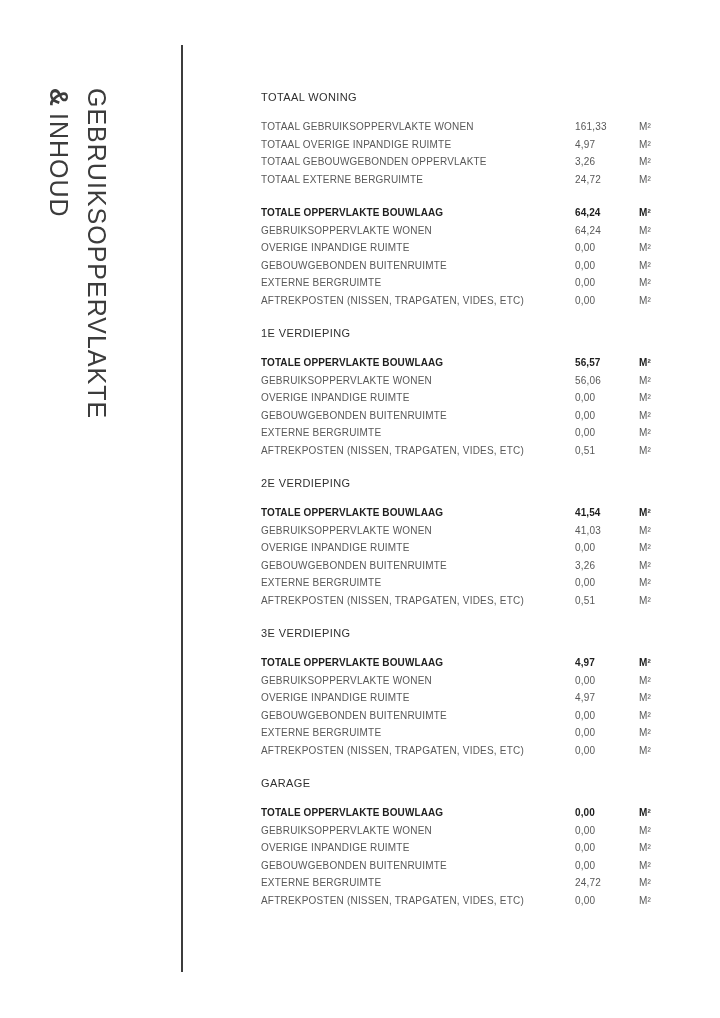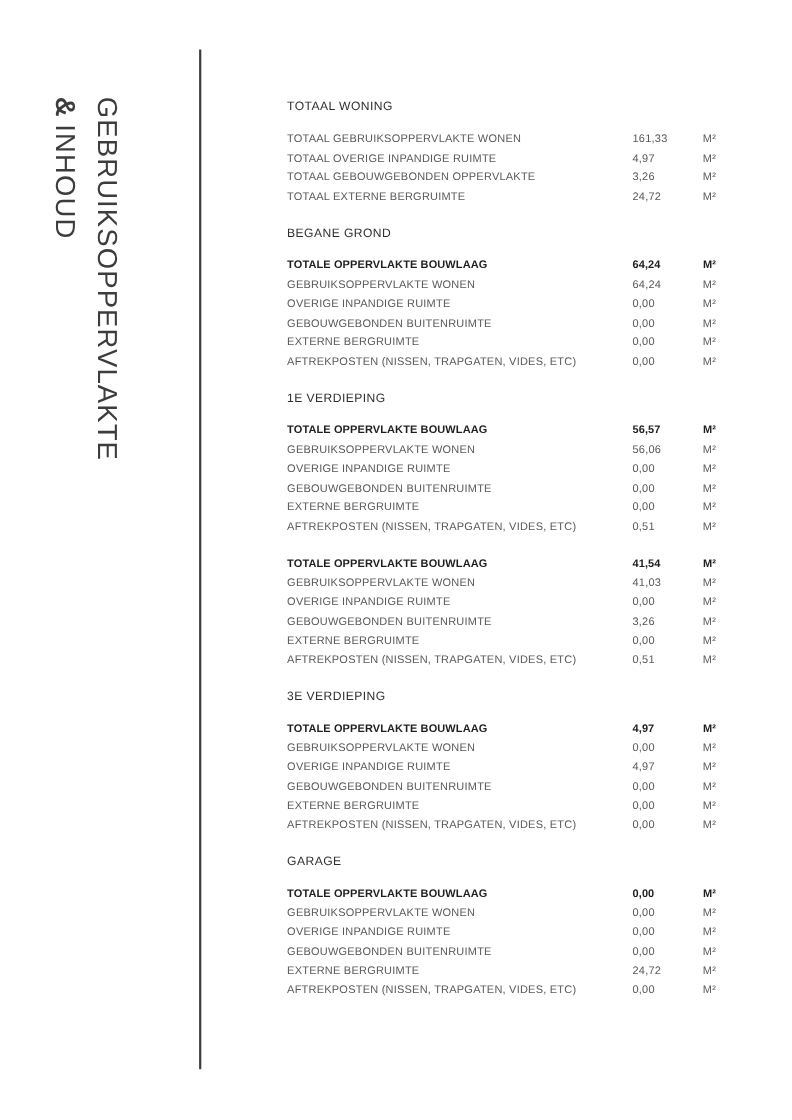--- a/index.html
+++ b/index.html
@@ -127,21 +127,20 @@
   <div class="row">
     <span class="row-label">TOTAAL EXTERNE BERGRUIMTE</span>
     <span class="row-value">24,72</span>
     <span class="row-unit">M²</span>
   </div>
 
 </div>
   </section>
 
   <section class="section">
-    <h2 class="section-title">BEGANE GROND</h2>
     <div class="rows">
   <div class="row emphasis">
     <span class="row-label">TOTALE OPPERVLAKTE BOUWLAAG</span>
     <span class="row-value">64,24</span>
     <span class="row-unit">M²</span>
   </div>
 
   <div class="row">
     <span class="row-label">GEBRUIKSOPPERVLAKTE WONEN</span>
     <span class="row-value">64,24</span>
@@ -209,20 +208,21 @@
 
   <div class="row">
     <span class="row-label">AFTREKPOSTEN (NISSEN, TRAPGATEN, VIDES, ETC)</span>
     <span class="row-value">0,51</span>
     <span class="row-unit">M²</span>
   </div>
 </div>
   </section>
 
   <section class="section">
+    <h2 class="section-title">2E VERDIEPING</h2>
     <div class="rows">
   <div class="row emphasis">
     <span class="row-label">TOTALE OPPERVLAKTE BOUWLAAG</span>
     <span class="row-value">41,54</span>
     <span class="row-unit">M²</span>
   </div>
 
   <div class="row">
     <span class="row-label">GEBRUIKSOPPERVLAKTE WONEN</span>
     <span class="row-value">41,03</span>

